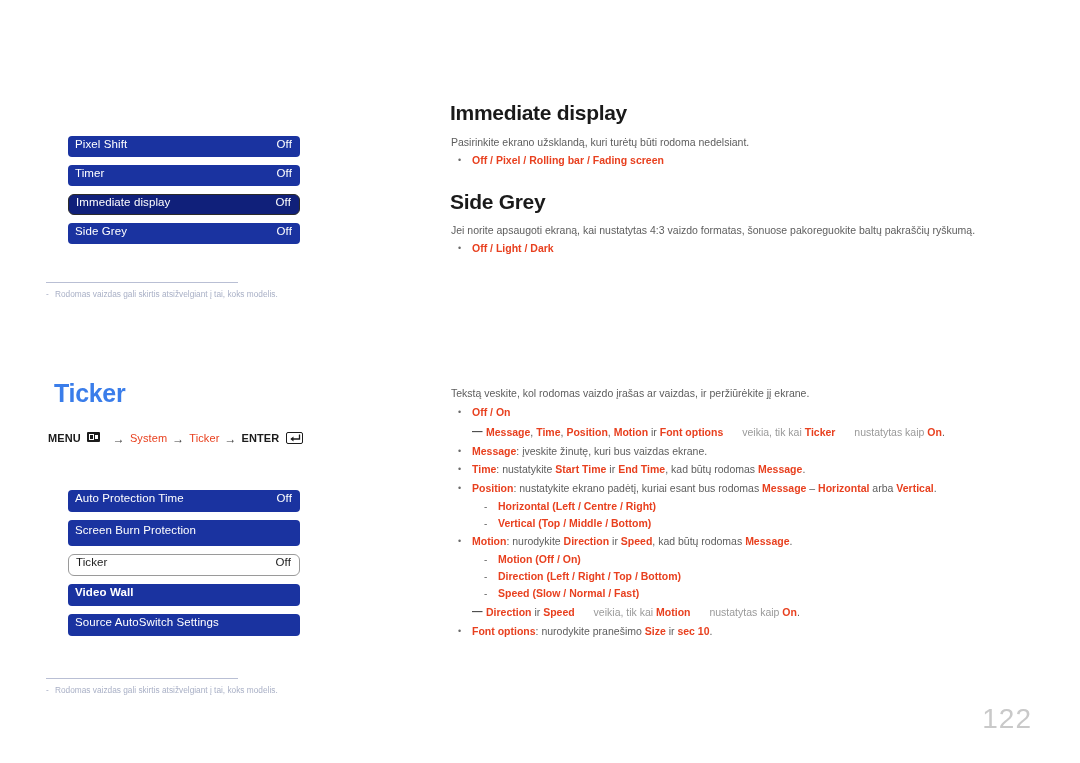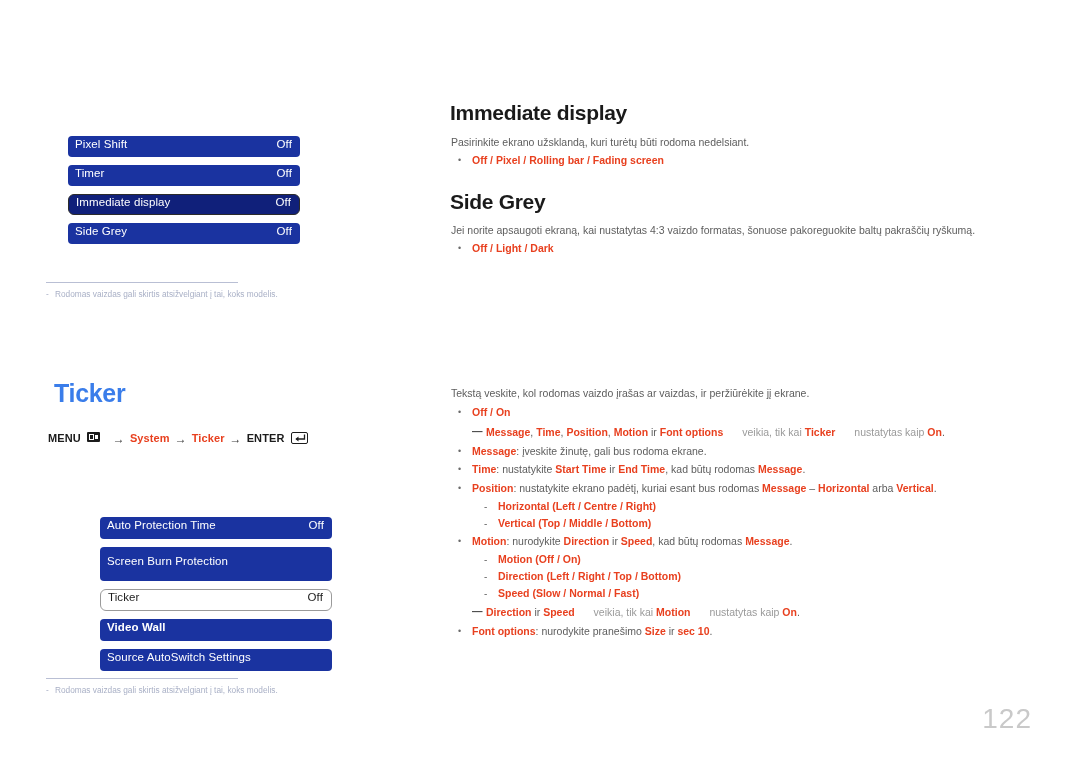--- a/index.html
+++ b/index.html
@@ -180,21 +180,21 @@
   
   .menupath {
     display: flex;
     align-items: flex-start;
     font-size: 11px;
     font-weight: bold;
     color: #1c1c1c;
     gap: 3px;
     letter-spacing: .1px;
   }
-  .menupath .red { color: #e8401f; font-weight: bold; }
+  .menupath .red { color: #e8401f; font-weight: normal; }
   .menupath .arrow {
     color: #3a3a3a;
     font-size: 12px;
     padding: 0 2px;
     font-weight: normal;
   }
   .icon-menu {
     display: inline-block;
     width: 13px;
     height: 10px;
@@ -286,26 +286,26 @@
       <span class="arrow">→</span>
       <span>ENTER</span>
       <span class="icon-enter">
         <svg width="12" height="9" viewBox="0 0 12 9">
           <path d="M10.5 0.5 V5 H2.5" stroke="#1c1c1c" stroke-width="1.3" fill="none"></path>
           <path d="M4.5 2.6 L1.3 5 L4.5 7.4 Z" fill="#1c1c1c"></path>
         </svg>
       </span>
     </div>
 
-    <div class="osd" style="top:517px;margin-left:32px;">
+    <div class="osd" style="top:490px;">
       <div class="osd-row" style="height:22px;">
         <span class="lbl">Auto Protection Time</span>
         <span class="val">Off</span>
       </div>
-      <div class="osd-row" style="height:34px;">
+      <div class="osd-row" style="height:26px;">
         <span class="lbl">Screen Burn Protection</span>
         <span class="val"></span>
       </div>
       <div class="osd-row selected-light" style="height:22px;">
         <span class="lbl">Ticker</span>
         <span class="val">Off</span>
       </div>
       <div class="osd-row" style="height:22px;font-weight:bold;">
         <span class="lbl">Video Wall</span>
         <span class="val"></span>
@@ -360,21 +360,21 @@
         </span>
       </div>
 
       <div class="note-line note-indent" style="margin-top:4px;">
         <span class="notemark">―</span>
         <span class="txt"><b class="hl">Message</b><span class="dk">, </span><b class="hl">Time</b><span class="dk">, </span><b class="hl">Position</b><span class="dk">, </span><b class="hl">Motion</b><span class="dk"> ir </span><b class="hl">Font options</b><span class="gray"> veikia, tik kai </span><b class="hl">Ticker</b><span class="gray"> nustatytas kaip </span><b class="hl">On</b><span class="dk">.</span></span>
       </div>
 
       <div class="bullet-line" style="margin-top:3px;">
         <span class="bul">•</span>
-        <span class="txt"><b class="hl">Message</b><span>: įveskite žinutę, gali bus rodoma ekrane.</span></span>
+        <span class="txt"><b class="hl">Message</b><span>: įveskite žinutę, kuri bus vaizdas ekrane.</span></span>
       </div>
 
       <div class="bullet-line" style="margin-top:3px;">
         <span class="bul">•</span>
         <span class="txt"><b class="hl">Time</b><span>: nustatykite </span><b class="hl">Start Time</b><span> ir </span><b class="hl">End Time</b><span>, kad būtų rodomas </span><b class="hl">Message</b><span>.</span></span>
       </div>
 
       <div class="bullet-line" style="margin-top:3px;">
         <span class="bul">•</span>
         <span class="txt"><b class="hl">Position</b><span>: nustatykite ekrano padėtį, kuriai esant bus rodomas </span><b class="hl">Message</b><span> – </span><b class="hl">Horizontal</b><span> arba </span><b class="hl">Vertical</b><span>.</span></span>

